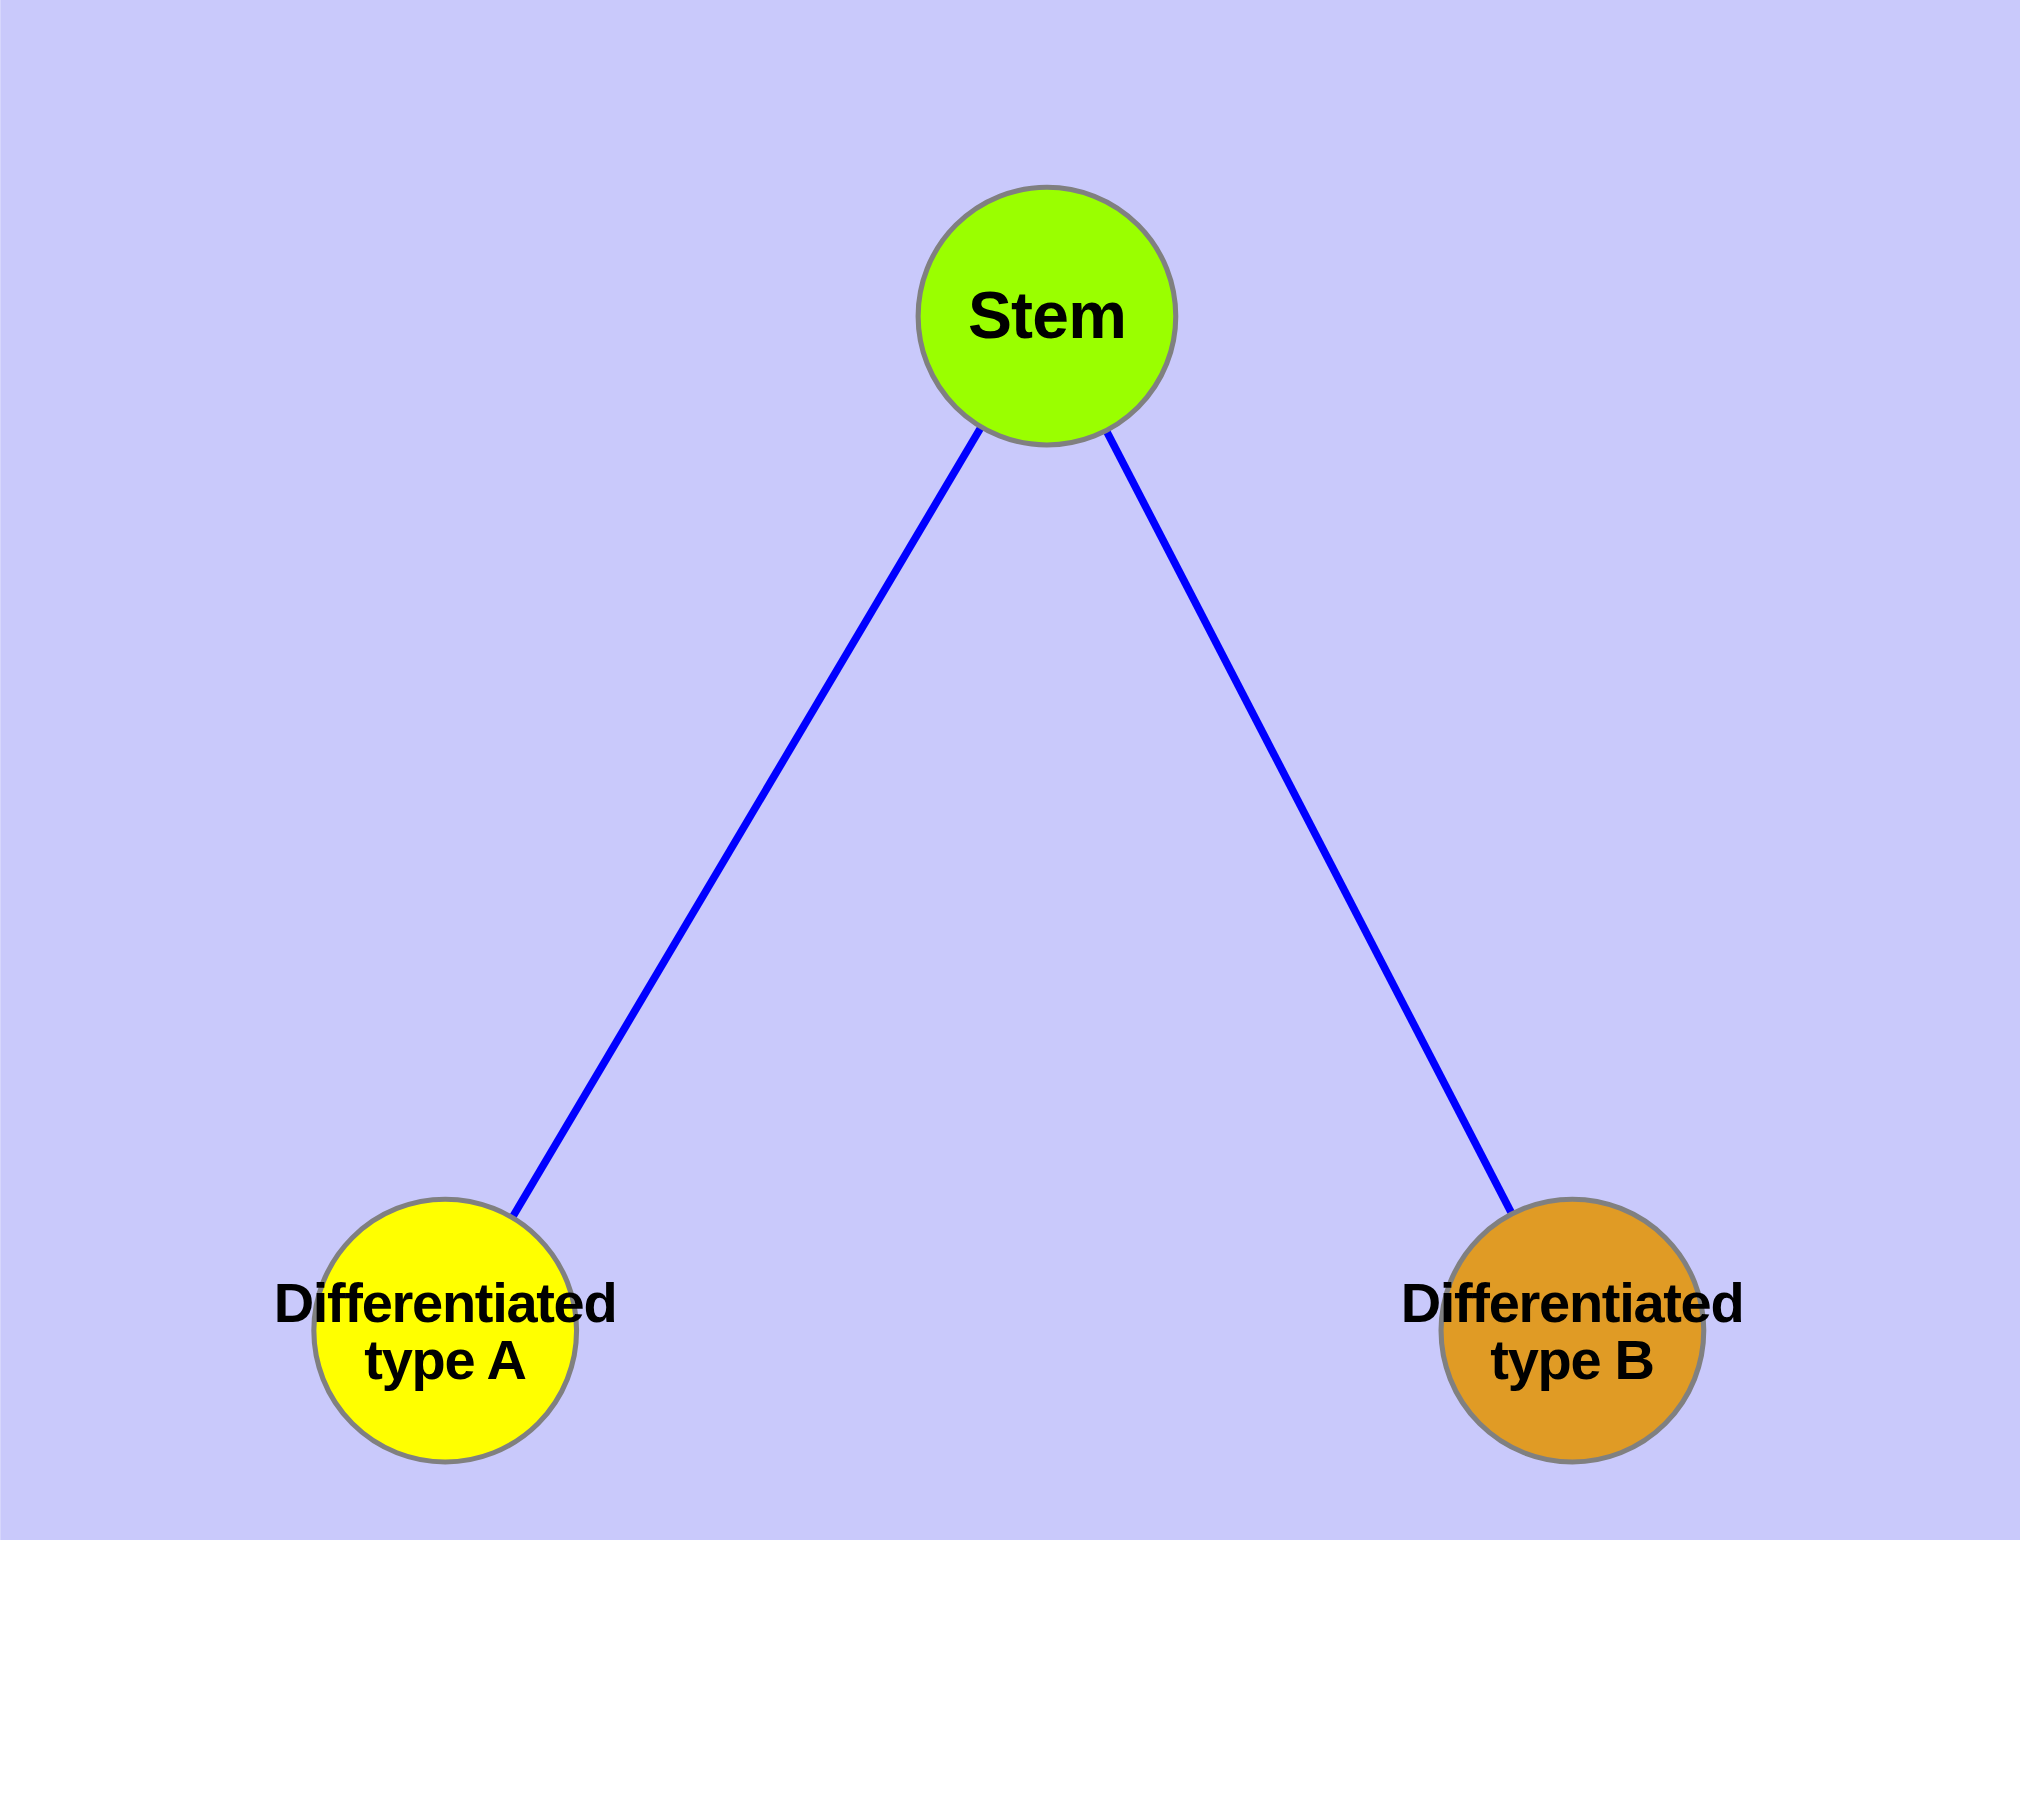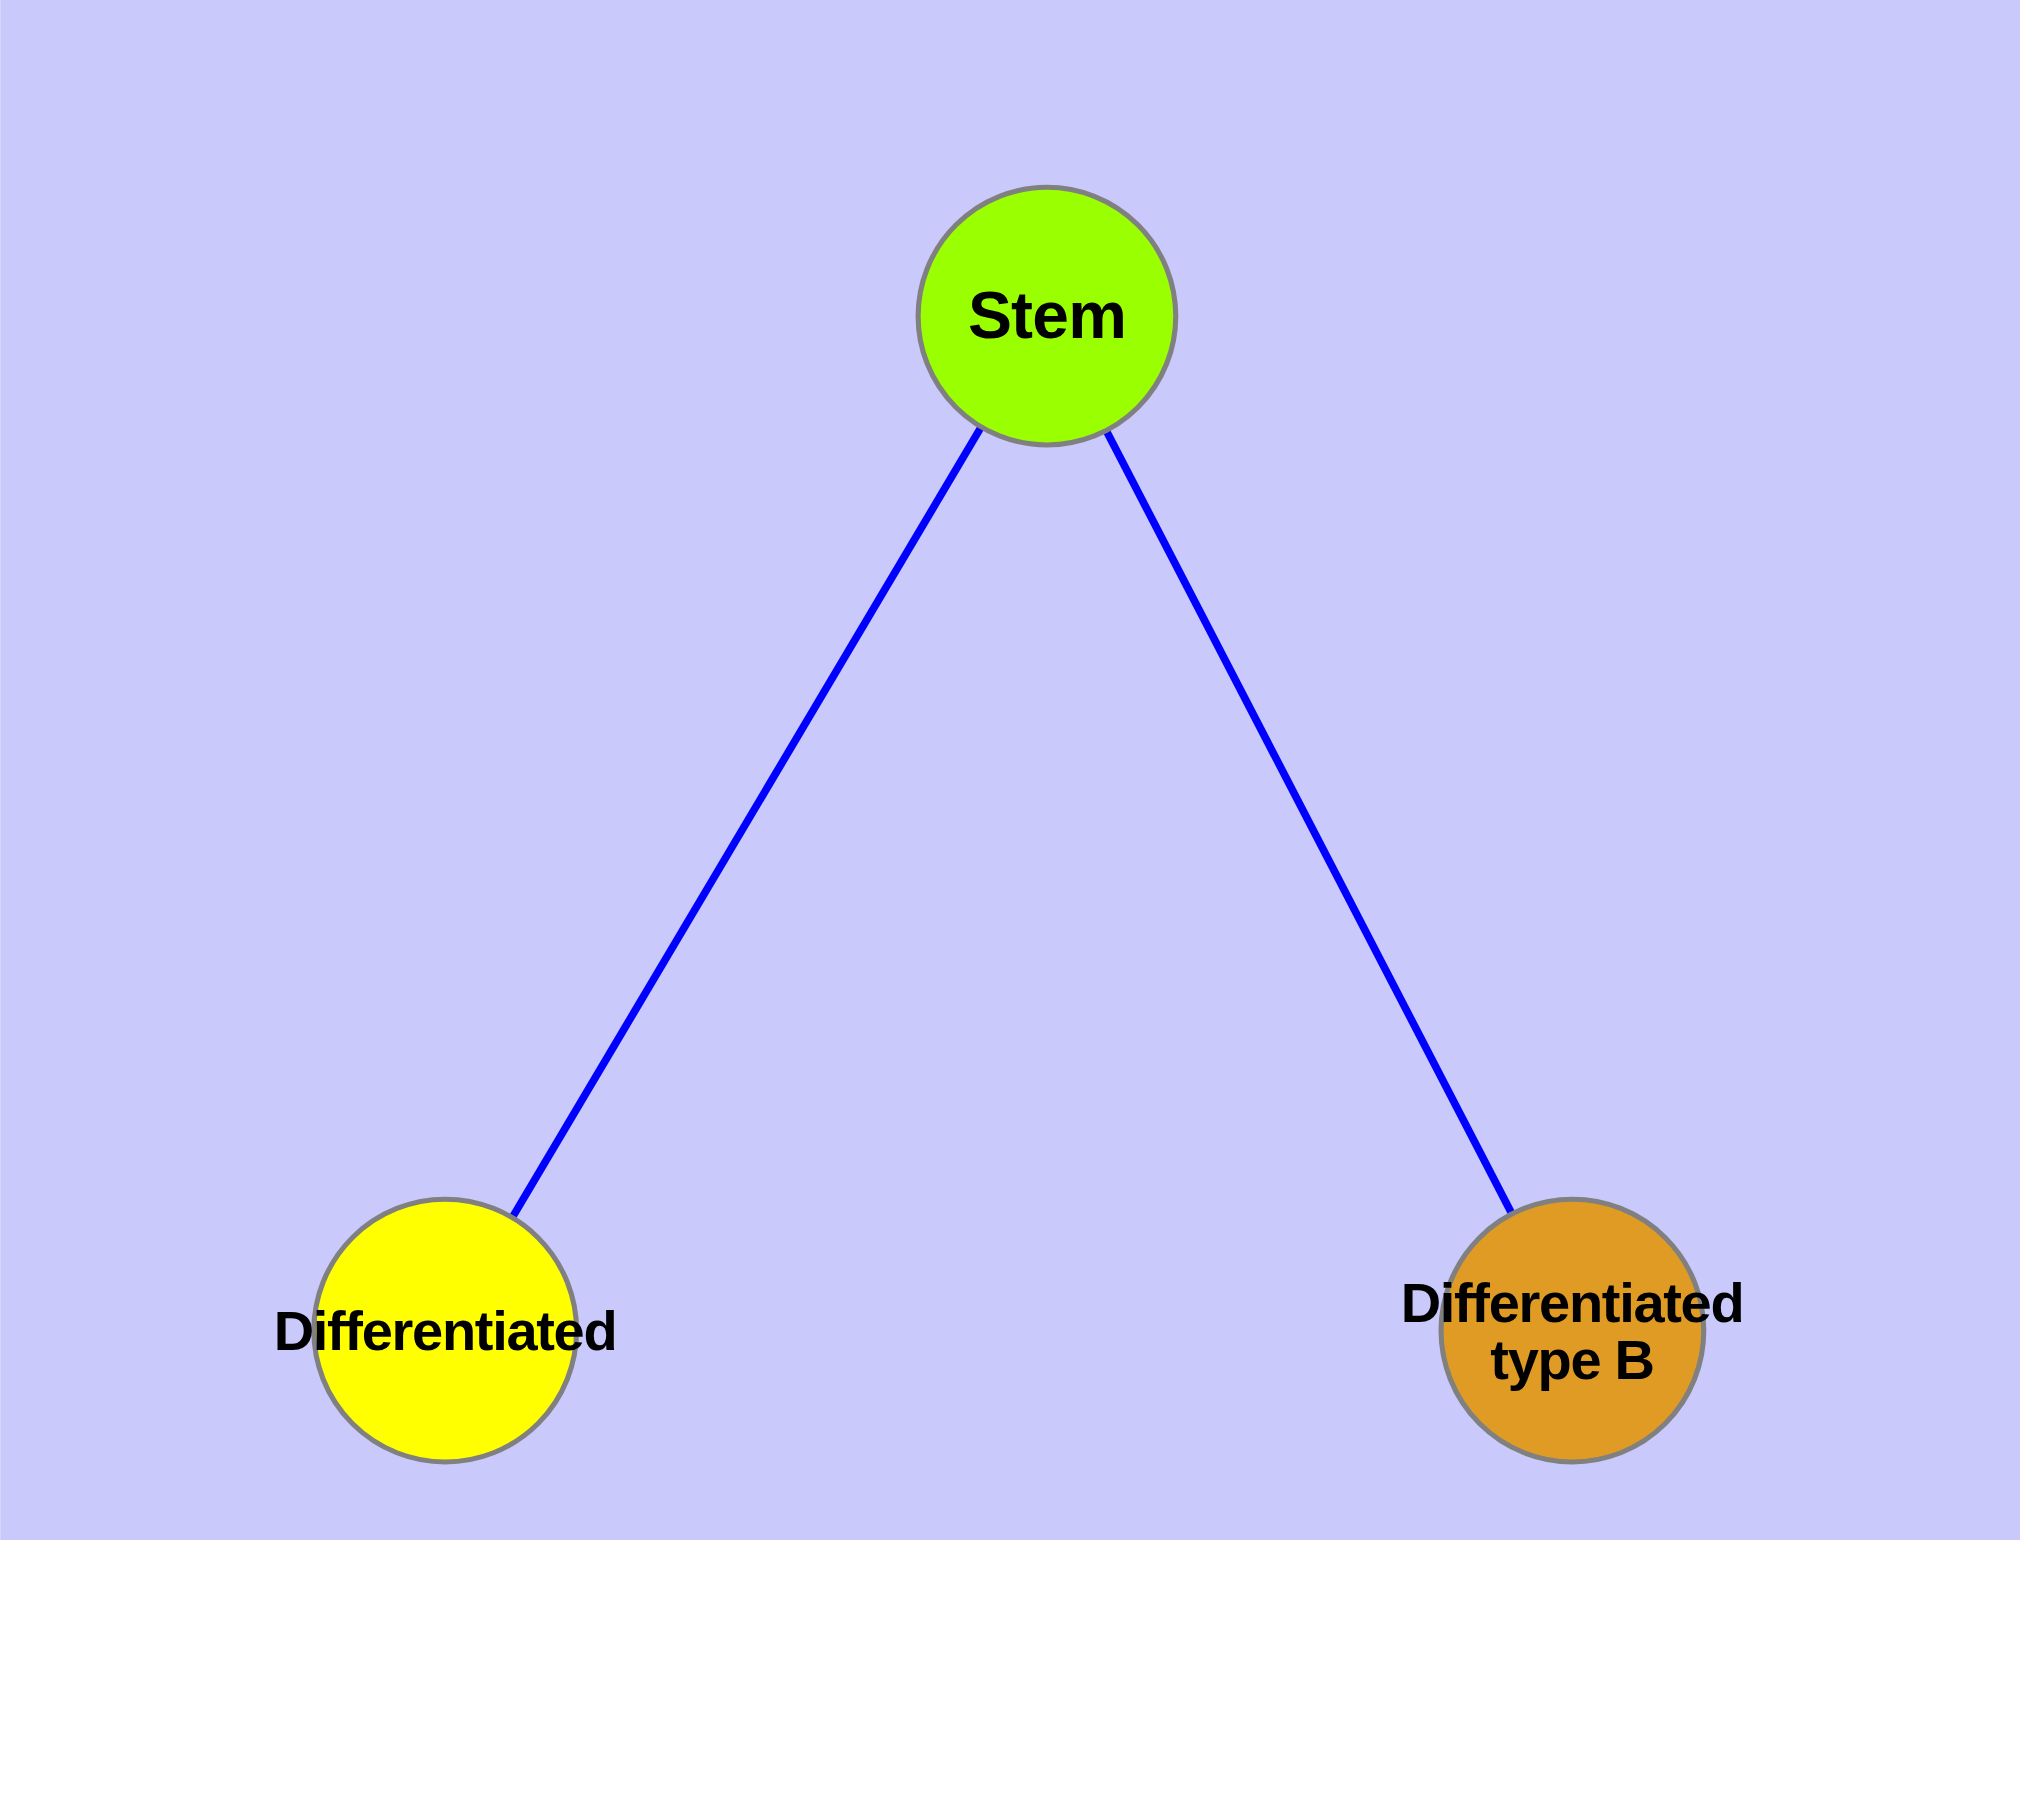--- a/index.html
+++ b/index.html
@@ -61,18 +61,18 @@
 
     <g id="nodes-layer">
       <circle id="node-0" cx="1235" cy="373" r="152" fill="#9aff00" stroke="#808080" stroke-width="6"></circle>
       <circle id="node-1" cx="525" cy="1570" r="155" fill="#ffff00" stroke="#808080" stroke-width="6"></circle>
       <circle id="node-2" cx="1855" cy="1570" r="155" fill="#e09b25" stroke="#808080" stroke-width="6"></circle>
     </g>
   </svg>
 
   <div class="node-label" id="label-stem" style="left: 1047px; top: 316px; color: rgb(0, 0, 0);">Stem</div>
 
-  <div class="node-label" id="label-type-a" style="left: 445px; top: 1331px; color: rgb(0, 0, 0);"><span>Differentiated</span><br></div>
+  <div class="node-label" id="label-type-a" style="left: 445px; top: 1331px; color: rgb(0, 0, 0);"><span>Differentiated</span><br><span>type A</span></div>
 
   <div class="node-label" id="label-type-b" style="left: 1572px; top: 1331px; color: rgb(0, 0, 0);"><span>Differentiated</span><br><span>type B</span></div>
 
 </div>
 
 
 </body></html>

